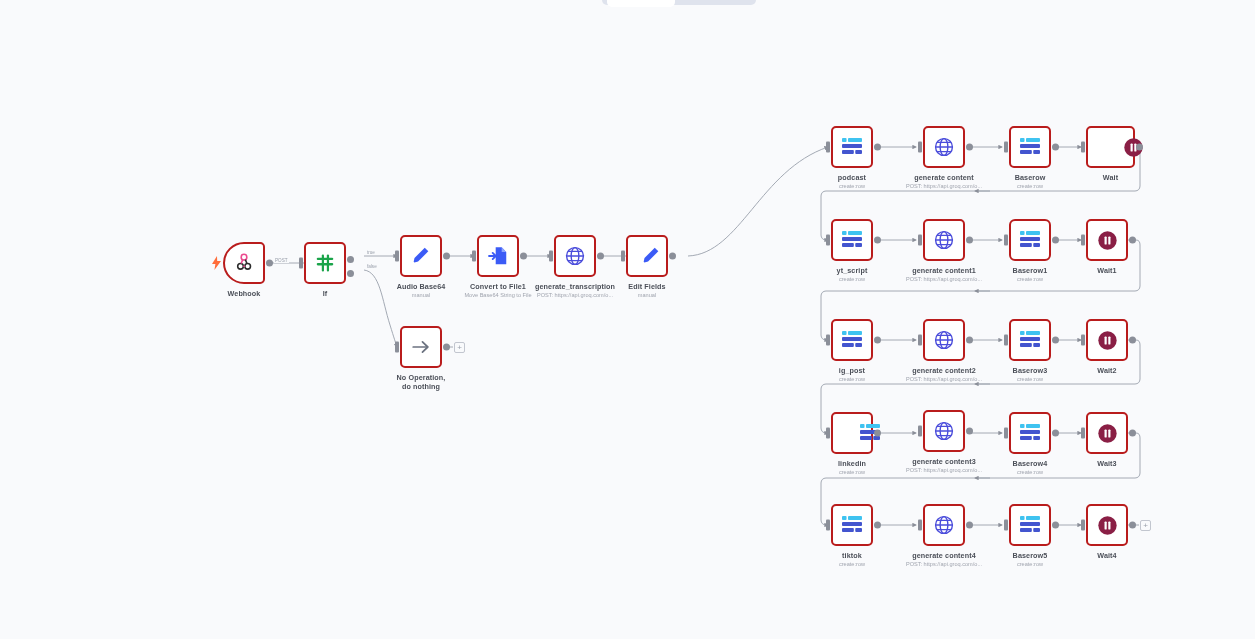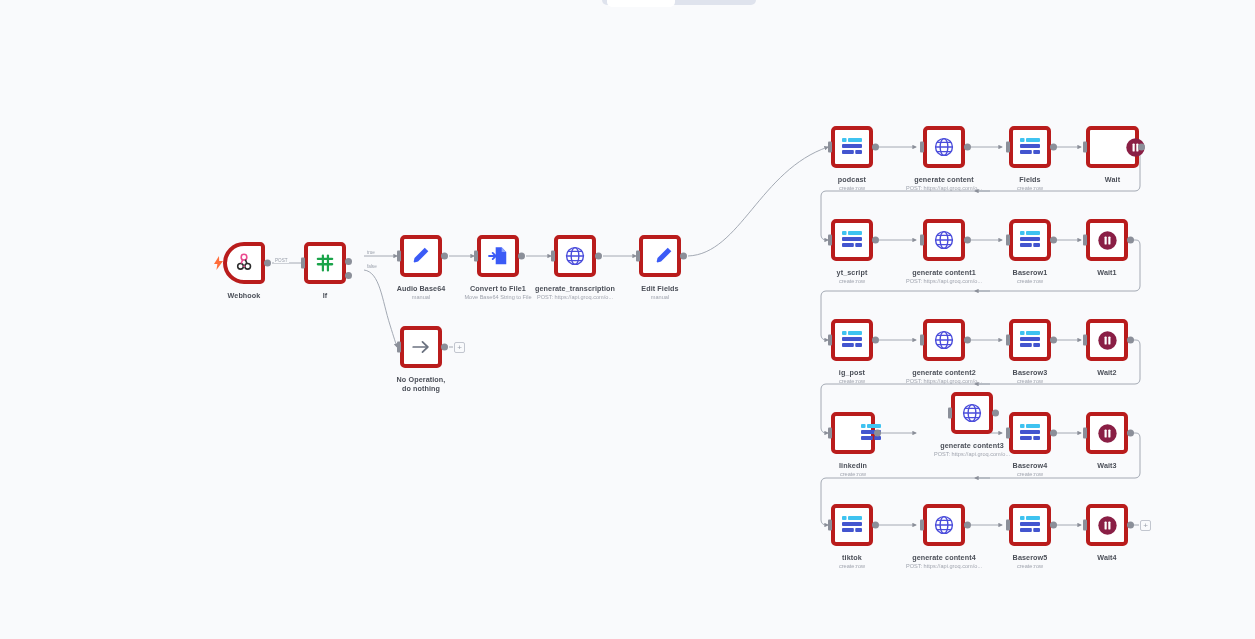--- a/index.html
+++ b/index.html
@@ -33,21 +33,21 @@
     left: 5px; top: 3px;
     width: 68px; height: 16px;
     background: #ffffff;
     border-radius: 5px;
   }
   
   .node {
     position: absolute;
     width: 42px; height: 42px;
     background: #ffffff;
-    border: 4px solid #b91c1c;
+    border: 2px solid #b91c1c;
     border-radius: 5px;
     display: flex;
     align-items: center;
     justify-content: center;
   }
   .node.trigger {
     width: 42px; height: 42px;
     border-top-left-radius: 22px;
     border-bottom-left-radius: 22px;
   }
@@ -288,21 +288,21 @@
         <path d="M2.8 12 H21.2 M4.2 7 H19.8 M4.2 17 H19.8"></path>
       </svg>
     </span>
     <span class="port-out"></span>
     <div class="nlabel">
       <div class="t">generate_transcription</div>
       <div class="s">POST: https://api.groq.com/o...</div>
     </div>
   </div>
 
-  <div class="node" style="left:639px; top:235px;padding-left:8px;">
+  <div class="node" style="left:626px; top:235px;padding-left:8px;">
     <span class="port-in"></span>
     <span class="ico">
       <svg width="22" height="22" viewBox="0 0 24 24">
         <path d="M4 18.2 L4.9 14.2 L16.1 3.0 L20.0 6.9 L8.8 18.1 L4.8 19.0 Z" fill="#3b5bf6"></path>
       </svg>
     </span>
     <span class="port-out"></span>
     <div class="nlabel">
       <div class="t">Edit Fields</div>
       <div class="s">manual</div>
@@ -364,21 +364,21 @@
       <svg width="22" height="20" viewBox="0 0 24 22">
         <rect x="1" y="1" width="5" height="4.4" rx="1" fill="#3fc3f0"></rect>
         <rect x="7.6" y="1" width="15.4" height="4.4" rx="1" fill="#3fc3f0"></rect>
         <rect x="1" y="7.6" width="22" height="4.4" rx="1" fill="#4355cf"></rect>
         <rect x="1" y="14.2" width="13" height="4.4" rx="1" fill="#4355cf"></rect>
         <rect x="15.6" y="14.2" width="7.4" height="4.4" rx="1" fill="#4355cf"></rect>
       </svg>
     </span>
     <span class="port-out"></span>
     <div class="nlabel">
-      <div class="t">Fields</div>
+      <div class="t">Baserow</div>
       <div class="s">create:row</div>
     </div>
   </div>
 
   <div class="node" style="left:1086px; top:126px;padding-left:45px;">
     <span class="port-in"></span>
     <span class="ico">
       <svg width="21" height="21" viewBox="0 0 24 24">
         <circle cx="12" cy="12" r="10.5" fill="#8a1f45"></circle>
         <rect x="8.6" y="7.4" width="2.5" height="9.2" rx="1" fill="#ffffff"></rect>
@@ -539,21 +539,21 @@
         <rect x="15.6" y="14.2" width="7.4" height="4.4" rx="1" fill="#4355cf"></rect>
       </svg>
     </span>
     <span class="port-out"></span>
     <div class="nlabel">
       <div class="t">linkedin</div>
       <div class="s">create:row</div>
     </div>
   </div>
 
-  <div class="node" style="left:923px; top:392px;margin-left:28px;">
+  <div class="node" style="left:923px; top:410px;">
     <span class="port-in"></span>
     <span class="ico">
       <svg width="22" height="22" viewBox="0 0 24 24" fill="none" stroke="#4b4ddb" stroke-width="1.5">
         <circle cx="12" cy="12" r="9.2"></circle>
           <ellipse cx="12" cy="12" rx="4.2" ry="9.2"></ellipse>
         <path d="M2.8 12 H21.2 M4.2 7 H19.8 M4.2 17 H19.8"></path>
       </svg>
     </span>
     <span class="port-out"></span>
     <div class="nlabel">

